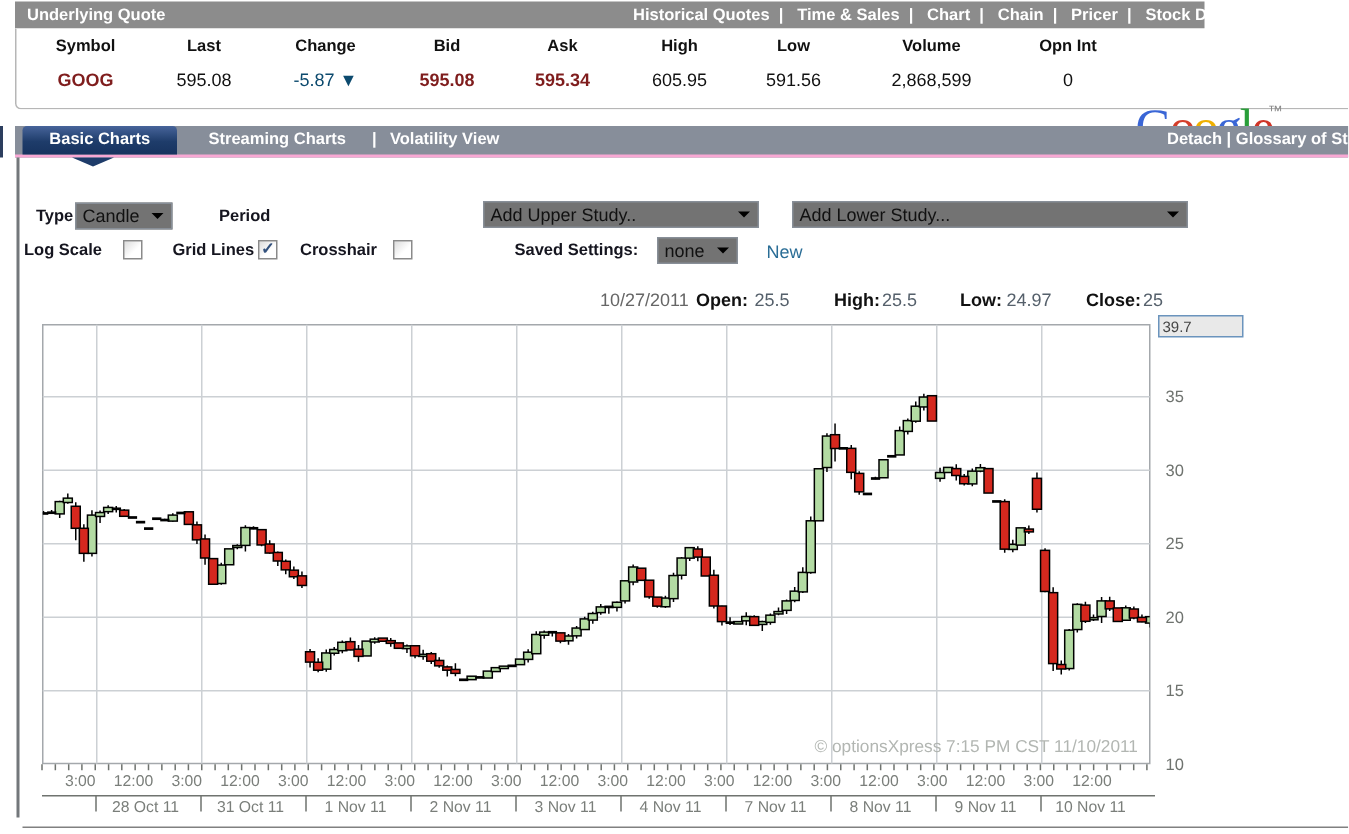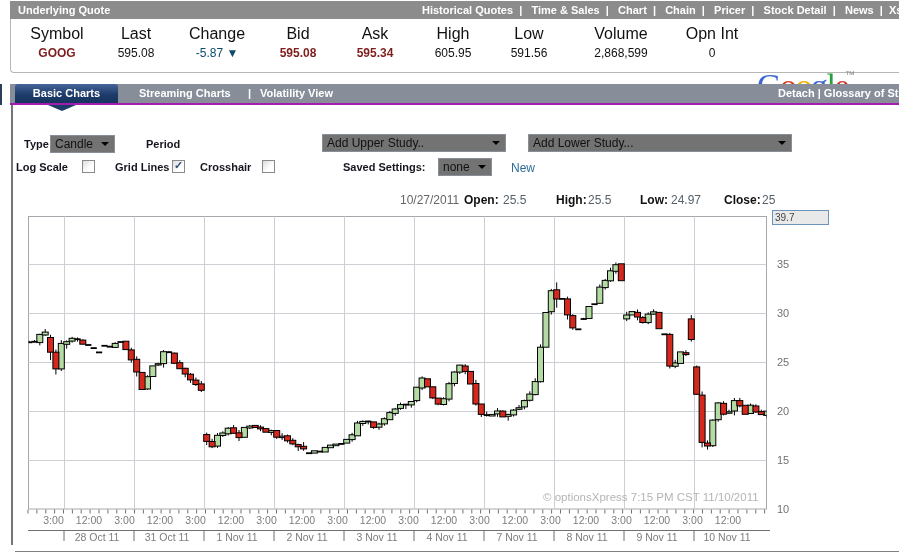--- a/index.html
+++ b/index.html
@@ -1,25 +1,25 @@
 <!DOCTYPE html>
 <html><head><meta charset="utf-8"><style>
 html,body{margin:0;padding:0;background:#fff;}
 #page{position:relative;width:899px;height:556px;overflow:hidden;font-family:"Liberation Sans",sans-serif;background:#fff;}
 .abs{position:absolute;}
-#topbar{left:10px;top:1px;width:889px;height:18px;background:#8c8c8c;color:#fff;font-size:11px;font-weight:bold;line-height:18px;white-space:nowrap;}
+#topbar{left:10px;top:1px;width:793px;height:18px;background:#8c8c8c;color:#fff;font-size:11px;font-weight:bold;line-height:18px;white-space:nowrap;}
 #topbar .l{position:absolute;left:8px;}
 #topbar .r{position:absolute;left:412px;}
 #qbox{left:10px;top:19px;width:888px;height:53px;background:#fff;border:1px solid #b6b6b6;border-top:none;border-right:none;border-radius:0 0 0 4px;}
-.qh{position:absolute;top:25px;font-size:16px;font-weight:normal;color:#111;transform:translateX(-50%);white-space:nowrap;}
+.qh{position:absolute;top:25px;font-size:11px;font-weight:bold;color:#111;transform:translateX(-50%);white-space:nowrap;}
 .qv{position:absolute;top:46px;font-size:12px;color:#111;transform:translateX(-50%);white-space:nowrap;}
 .teal{color:#7f1d1d;font-weight:bold;}
 .red{color:#0c4a6e;}
 #glogo{left:757px;top:21px;font-family:"Liberation Serif",serif;font-size:34px;letter-spacing:-1.5px;white-space:nowrap;margin-top:46px;}
-#tabbar{left:10px;top:84px;width:889px;height:19px;background:#878e9a;border-bottom:2px solid #a21caf;color:#fff;font-size:11px;font-weight:bold;line-height:19px;white-space:nowrap;overflow:visible;}
+#tabbar{left:10px;top:84px;width:889px;height:19px;background:#878e9a;border-bottom:2px solid #f9a8d4;color:#fff;font-size:11px;font-weight:bold;line-height:19px;white-space:nowrap;overflow:visible;}
 #tab1{position:absolute;left:5px;top:0px;width:103px;height:19px;background:linear-gradient(#47649a,#1e3c6a 55%,#17335f);border-radius:3px 3px 0 0;text-align:center;}
 #notch{position:absolute;left:33px;top:21px;width:0;height:0;border-left:14px solid transparent;border-right:14px solid transparent;border-top:6px solid #1e3c6a;}
 .ctl-label{position:absolute;font-size:11px;font-weight:bold;color:#15151f;white-space:nowrap;}
 .sel{position:absolute;height:16px;border:1px solid #888f98;background:#737373;font-size:12px;color:#111;line-height:16px;padding-left:4px;white-space:nowrap;overflow:hidden;}
 .sel i{position:absolute;right:5px;top:6px;width:0;height:0;border-left:4px solid transparent;border-right:4px solid transparent;border-top:4px solid #000;}
 .cb{position:absolute;width:11px;height:11px;border:1px solid #8a8a8a;background:linear-gradient(135deg,#dcdcdc,#fff 60%);}
 .cb .tick{position:absolute;left:1px;top:-2px;font-size:11px;font-weight:bold;color:#33517d;}
 #leftedge{left:11px;top:105px;width:2px;height:440px;background:#73777b;}
 #tabedge{left:0px;top:84px;width:2px;height:21px;background:#2c3e5e;}
 svg text{font-family:"Liberation Sans",sans-serif;}

